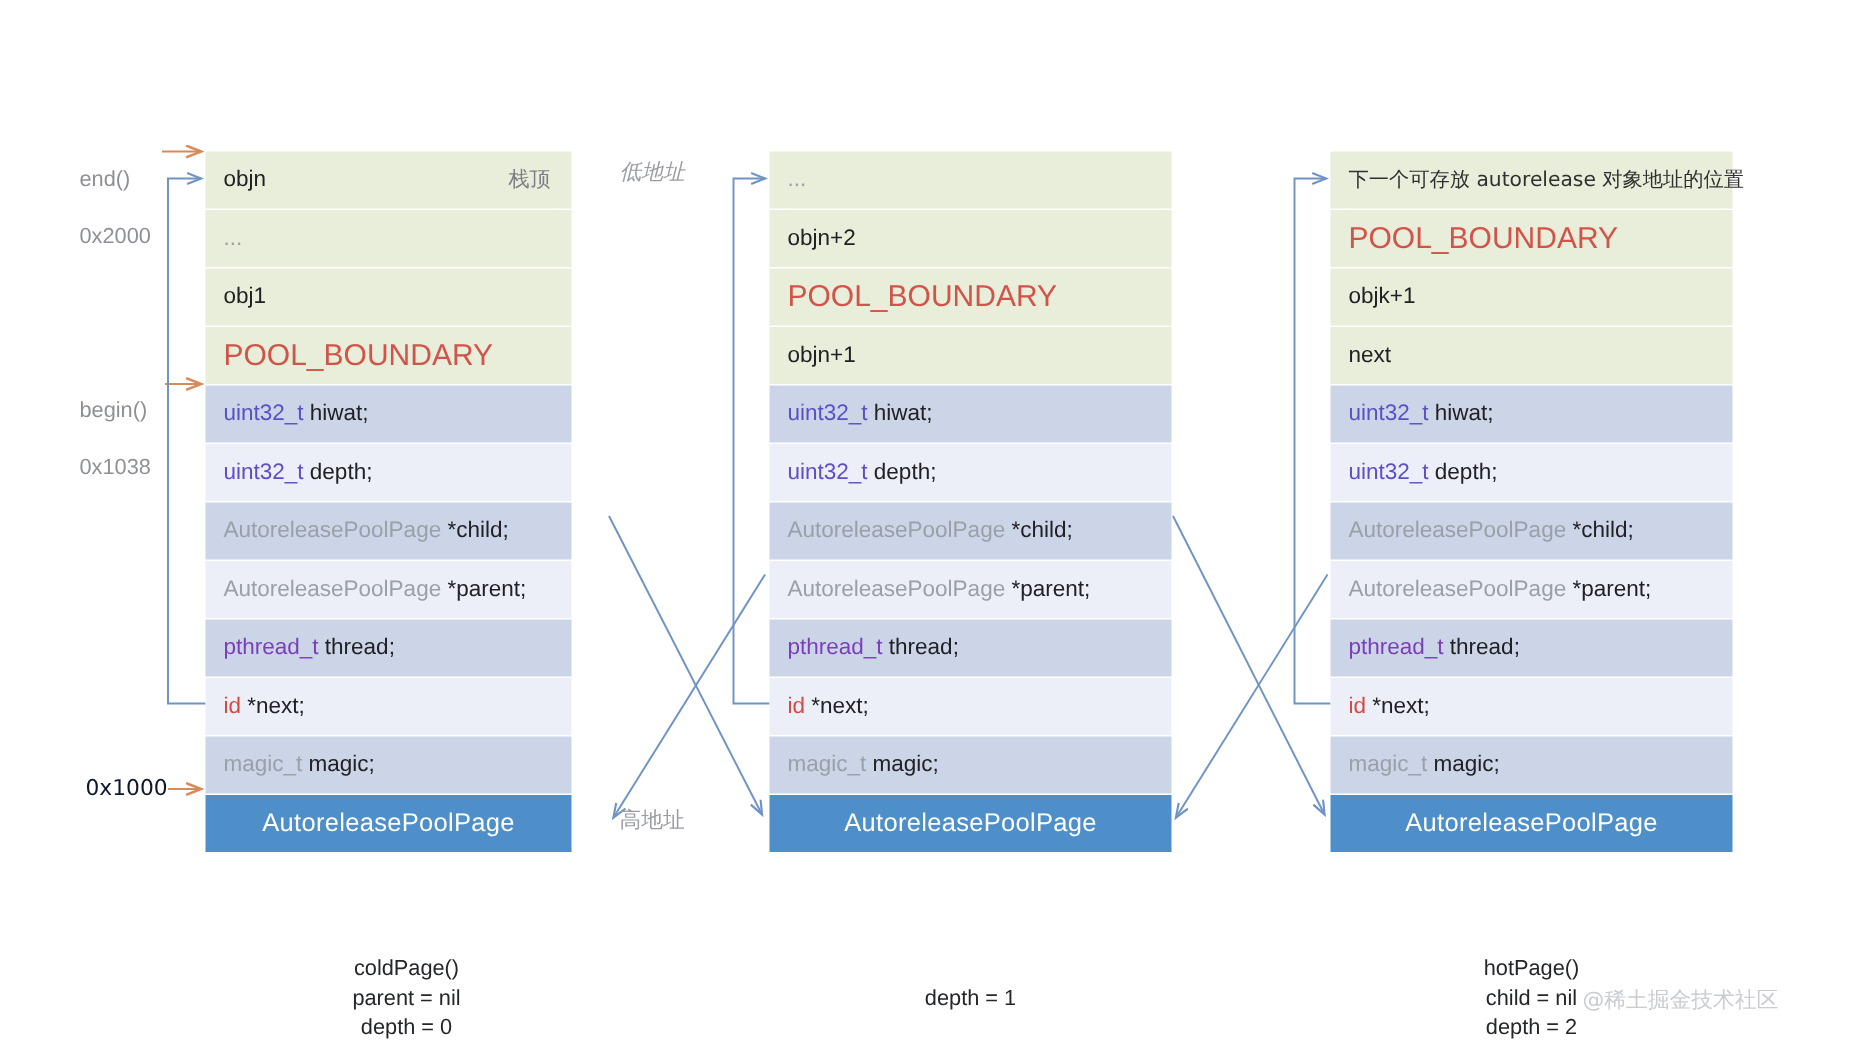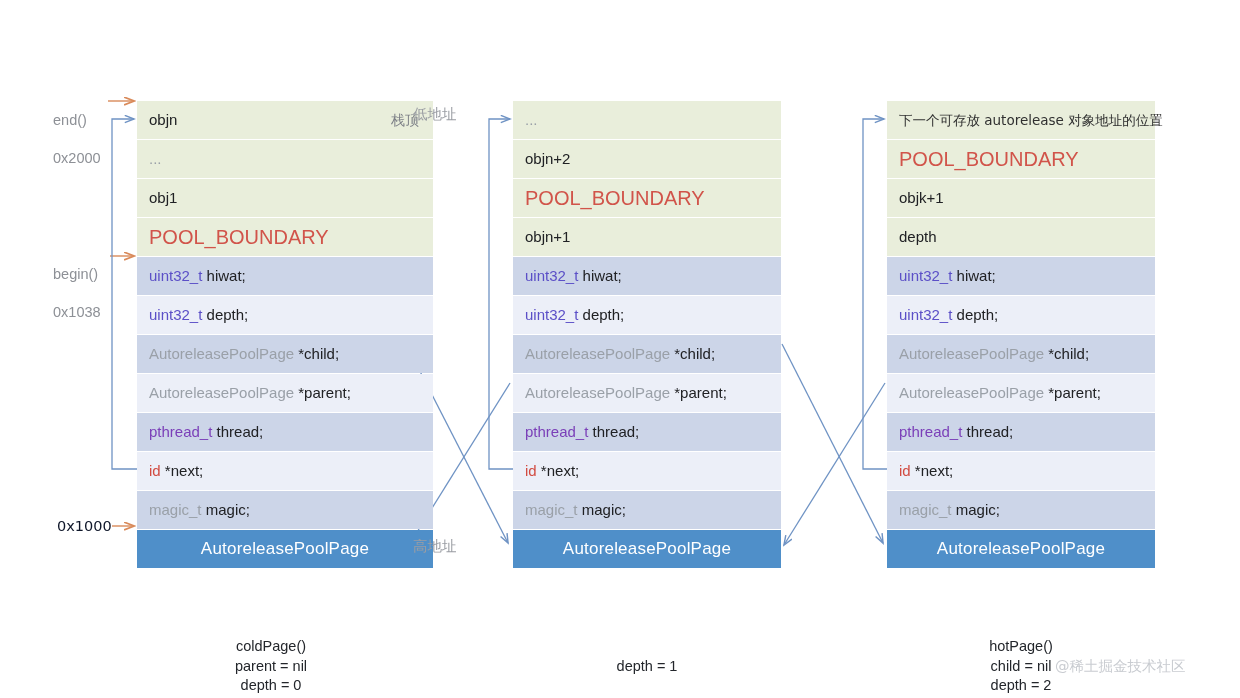--- a/index.html
+++ b/index.html
@@ -111,21 +111,21 @@
 
     <g>
       <line x1="782" y1="344" x2="883" y2="543" stroke="#6f93c4" stroke-width="1.3" marker-end="url(#ar-blue)"></line>
     </g>
 
     <g>
       <line x1="885" y1="383" x2="784" y2="545" stroke="#6f93c4" stroke-width="1.3" marker-end="url(#ar-blue)"></line>
     </g>
   </svg>
 
-  <div class="col" id="col0" style="left:137px;top:101px;width:296px;">
+  <div class="col" id="col0" style="left:137px;top:101px;width:244px;">
       <div class="row green"><span>objn</span><span class="stacktop">栈顶</span></div>
       <div class="row green"><span class="dim">...</span></div>
       <div class="row green"><span>obj1</span></div>
       <div class="row green"><span class="bnd">POOL_BOUNDARY</span></div>
       <div class="row bluedark"><span class="kw">uint32_t</span><span> hiwat;</span></div>
       <div class="row bluelight"><span class="kw">uint32_t</span><span> depth;</span></div>
       <div class="row bluedark"><span class="dim">AutoreleasePoolPage</span><span> *child;</span></div>
       <div class="row bluelight"><span class="dim">AutoreleasePoolPage</span><span> *parent;</span></div>
       <div class="row bluedark"><span class="kw-p">pthread_t</span><span> thread;</span></div>
       <div class="row bluelight"><span class="kw-r">id</span><span> *next;</span></div>
@@ -145,21 +145,21 @@
       <div class="row bluedark"><span class="kw-p">pthread_t</span><span> thread;</span></div>
       <div class="row bluelight"><span class="kw-r">id</span><span> *next;</span></div>
       <div class="row bluedark"><span class="dim">magic_t</span><span> magic;</span></div>
       <div class="footer">AutoreleasePoolPage</div>
     </div>
 
   <div class="col" id="col2" style="left:887px;top:101px;width:268px;">
       <div class="row green"><span class="cn">下一个可存放 autorelease 对象地址的位置</span></div>
       <div class="row green"><span class="bnd">POOL_BOUNDARY</span></div>
       <div class="row green"><span>objk+1</span></div>
-      <div class="row green"><span>depth</span></div>
+      <div class="row green"><span>next</span></div>
       <div class="row bluedark"><span class="kw">uint32_t</span><span> hiwat;</span></div>
       <div class="row bluelight"><span class="kw">uint32_t</span><span> depth;</span></div>
       <div class="row bluedark"><span class="dim">AutoreleasePoolPage</span><span> *child;</span></div>
       <div class="row bluelight"><span class="dim">AutoreleasePoolPage</span><span> *parent;</span></div>
       <div class="row bluedark"><span class="kw-p">pthread_t</span><span> thread;</span></div>
       <div class="row bluelight"><span class="kw-r">id</span><span> *next;</span></div>
       <div class="row bluedark"><span class="dim">magic_t</span><span> magic;</span></div>
       <div class="footer">AutoreleasePoolPage</div>
     </div>
 
@@ -176,19 +176,19 @@
     <div>0x2000</div>
   </div>
 
   <div class="sidelabel" style="left:53px;top:246px;">
     <div>begin()</div>
     <div>0x1038</div>
   </div>
 
   <div class="addrlabel" style="left:57px;top:518px;">0x1000</div>
 
-  <div class="addrlabel cn" style="left:413px;top:105px;font-size:14.5px;color:#9a9da3;">低地址</div>
+  <div class="addrlabel cn" style="left:413px;top:105px;font-size:14.5px;color:#9a9da3;font-style:italic;">低地址</div>
 
   <div class="addrlabel cn" style="left:413px;top:537px;font-size:14.5px;color:#9a9da3;text-align:right;">高地址</div>
 
   <div class="watermark" style="left:1055px;top:657px;">@稀土掘金技术社区</div>
 
 </div>
 
 </body></html>

